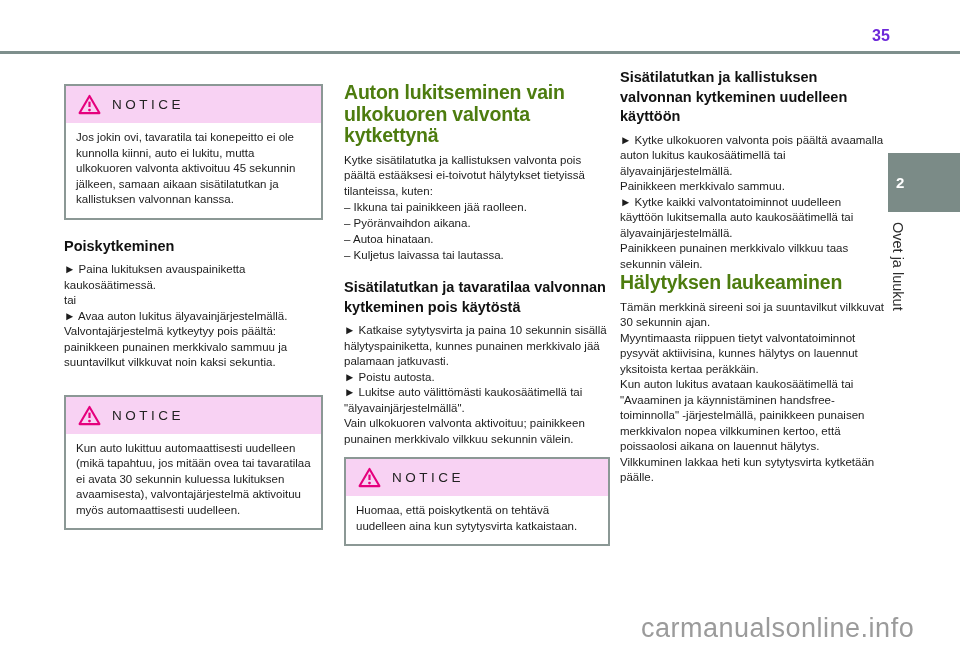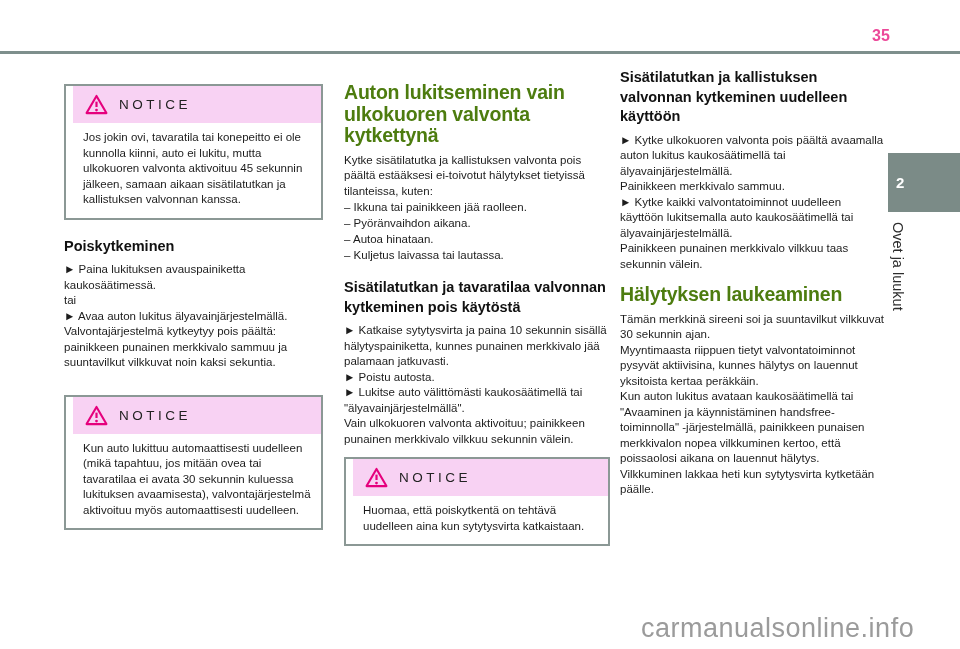--- a/index.html
+++ b/index.html
@@ -7,21 +7,21 @@
     width: 960px; height: 649px;
     background: #ffffff;
     font-family: "Liberation Sans", sans-serif;
     color: #1c1c1c;
     position: relative;
     overflow: hidden;
   }
 
   .page-number {
     position: absolute; top: 27px; left: 872px;
-    font-size: 16px; font-weight: bold; color: #ec4899;
+    font-size: 16px; font-weight: bold; color: #6d28d9;
   }
   .top-rule {
     position: absolute; top: 51px; left: 0;
     width: 960px; height: 3px; background: #7e8f8c;
   }
 
   .col { position: absolute; }
   .col-left  { left: 64px;  top: 84px; width: 259px; }
   .col-mid   { left: 344px; top: 82px; width: 266px; }
   .col-right { left: 620px; top: 68px; width: 264px; }
@@ -31,26 +31,25 @@
 
   .h-large {
     font-size: 19.5px; line-height: 21.5px; font-weight: bold;
     margin: 0 0 6px 0; color: #4d7c0f; letter-spacing: -0.2px;
   }
   .h-sub {
     font-size: 14.5px; line-height: 19.5px; font-weight: bold;
     margin: 0 0 6px 0; color: #111;
   }
   .mt16 { margin-top: 15px; }
-  .mt12 { margin-top: 12px; }
+  .mt12 { }
 
   .notice {
     border: 2px solid #8b9895;
     background: #ffffff;
-    padding-left: 7px;
   }
   .notice + * { margin-top: 16px; }
   .notice-header {
     background: #f8d2f3;
     display: flex; align-items: center;
     padding: 8px 12px;
     gap: 11px;
   }
   .notice-title {
     font-size: 13.5px; letter-spacing: 3.5px; color: #222;

